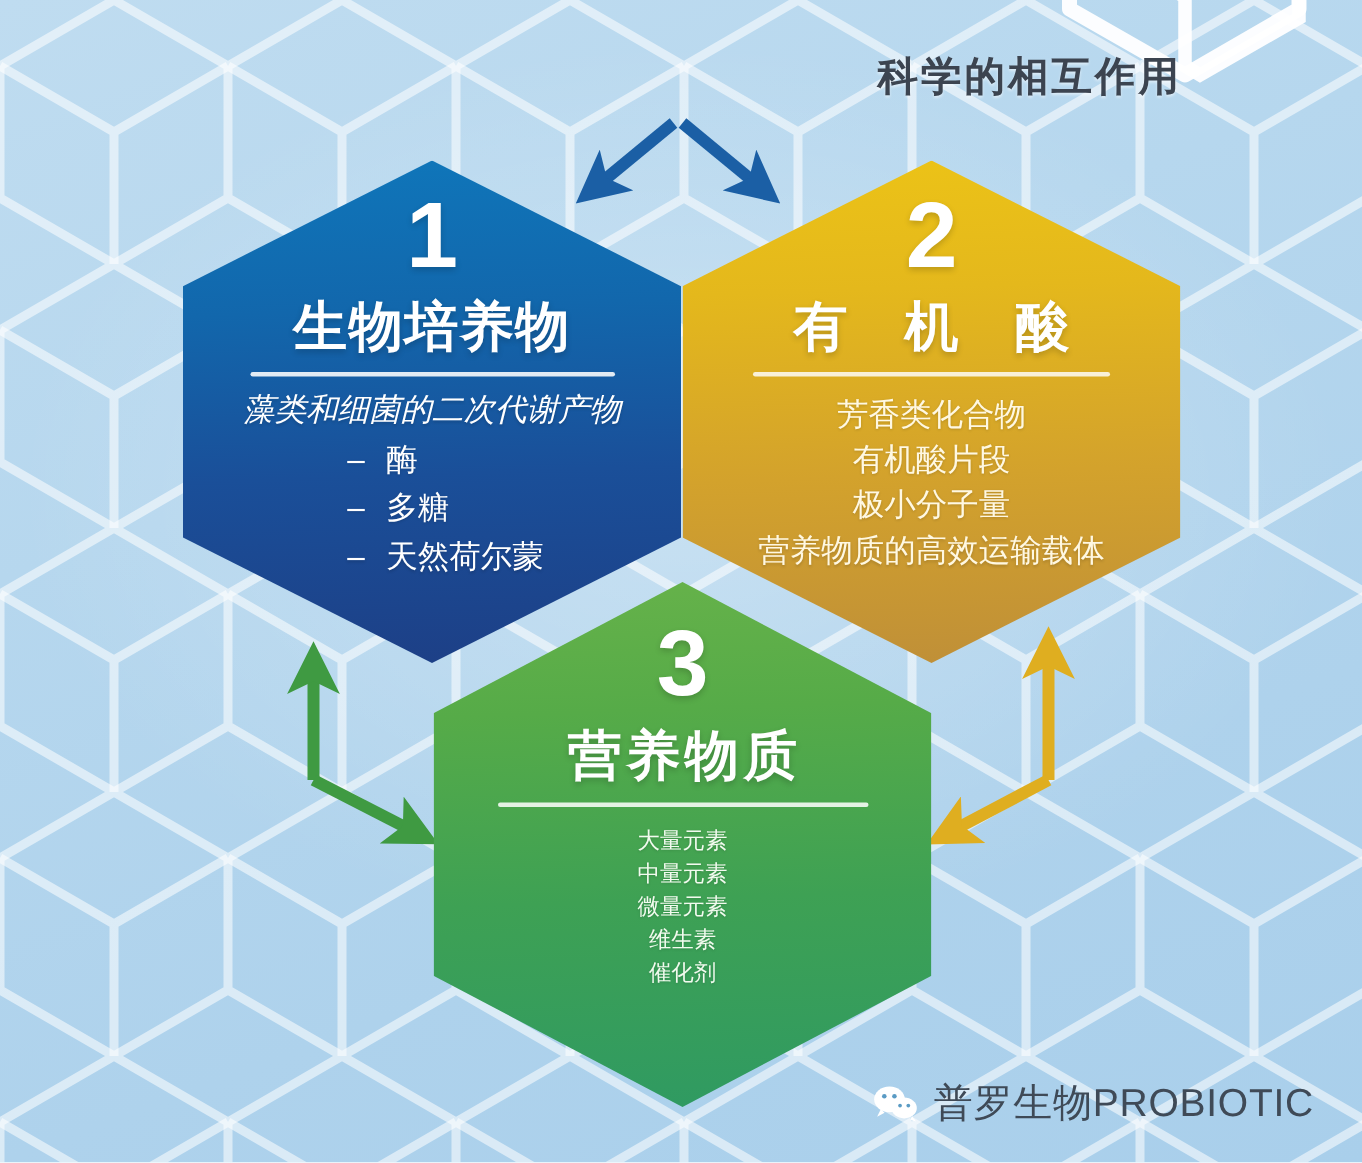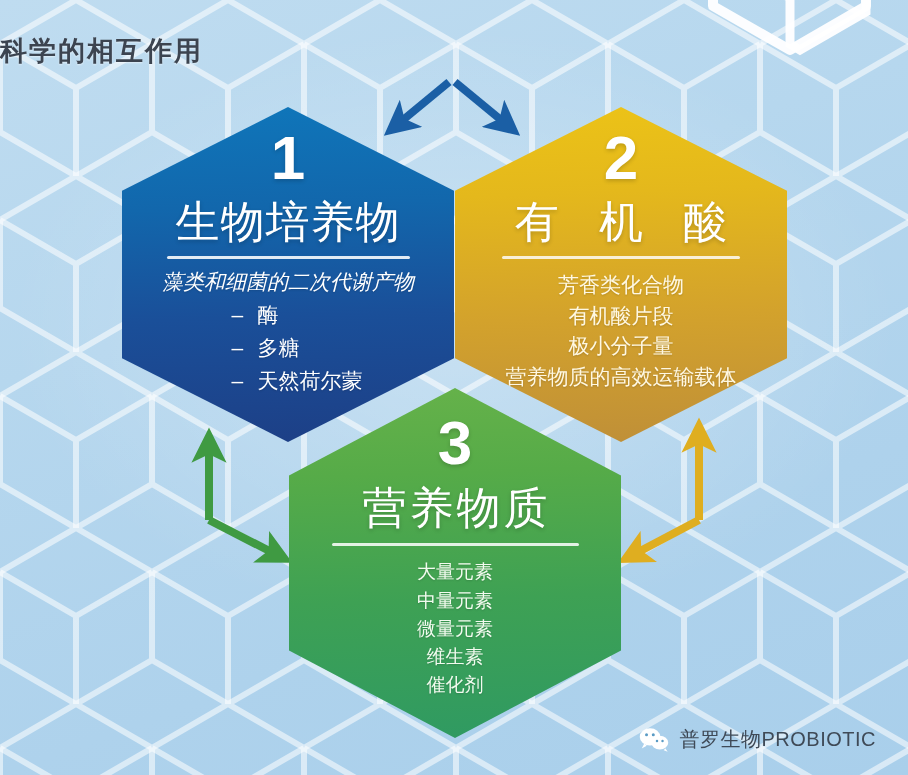--- a/index.html
+++ b/index.html
@@ -33,21 +33,21 @@
       radial-gradient(ellipse 70% 55% at 50% 42%, rgba(255,255,255,0.28) 0%, rgba(255,255,255,0.0) 70%);
     pointer-events: none;
   }
 
   
   .title {
     position: absolute;
     top: 33px;
     left: 0;
     width: 788px;
-    text-align: left;
+    text-align: right;
     z-index: 6;
     font-size: 27px;
     letter-spacing: 2px;
     color: #3c4450;
     font-weight: 600;
     text-shadow: 0 1px 2px rgba(255,255,255,0.55);
   }
 
   
   .arrows {
@@ -69,22 +69,22 @@
   }
 
   .hex-num {
     font-size: 62px;
     font-weight: 700;
     line-height: 1;
     color: #ffffff;
     text-shadow: 0 2px 4px rgba(0,0,0,0.18);
   }
   .hex-title {
-    font-size: 44px;
-    font-weight: 400;
+    font-size: 36px;
+    font-weight: 700;
     line-height: 1.1;
     color: #ffffff;
     text-shadow: 0 2px 4px rgba(0,0,0,0.20);
     white-space: nowrap;
   }
   .hex-rule {
     height: 3px;
     background: rgba(255,255,255,0.88);
     border-radius: 2px;
   }
@@ -147,34 +147,34 @@
     top: 388px;
     width: 332px;
     height: 350px;
     background: linear-gradient(178deg, #66b24a 0%, #56ab48 25%, #3ea154 60%, #2f9a62 100%);
     padding-top: 16px;
   }
   #hex3 .hex-num { margin-top: 8px; }
   #hex3 .hex-title { margin-top: 10px; letter-spacing: 3px; text-indent: 3px; }
   #hex3 .hex-rule { width: 247px; margin-top: 11px; background: rgba(255,255,255,0.85); }
   #hex3 .hex-list { margin-top: 12px; }
-  #hex3 .hex-list li { font-size: 19px; line-height: 1.48; color: #f2fbef; }
+  #hex3 .hex-list li { font-size: 15px; line-height: 1.48; color: #f2fbef; }
 
   
   .brand {
     position: absolute;
     right: 32px;
     bottom: 22px;
     z-index: 6;
     display: flex;
     align-items: center;
     gap: 9px;
   }
   .brand-label {
-    font-size: 20px;
+    font-size: 26px;
     color: #3f4a57;
     letter-spacing: 0.5px;
     white-space: nowrap;
   }
   .wechat-icon {
     display: block;
     width: 32px;
     height: 26px;
   }
 </style>

